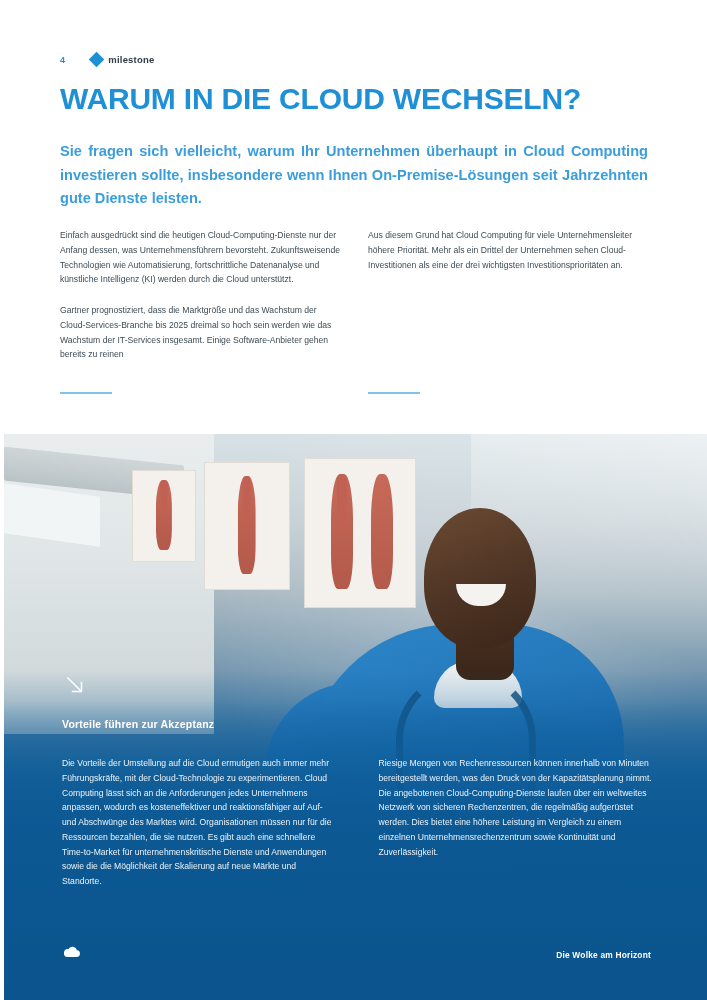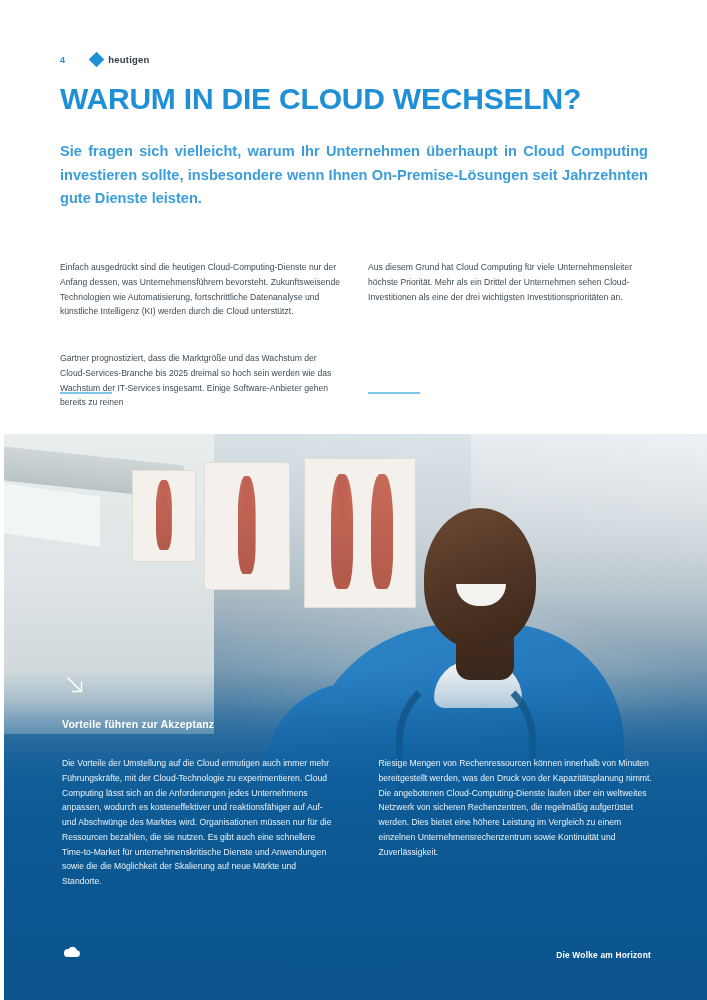--- a/index.html
+++ b/index.html
@@ -45,21 +45,21 @@
   }
 
   
   .cols {
     position:absolute; top:228px; left:60px; width:588px;
     display:flex; gap:28px;
   }
   .col { width:280px; }
   .col p {
     font-size:8.6px; line-height:1.72; color:#3d4b55;
-    margin-bottom:16px; text-align:left;margin-top:32px;
+    margin-bottom:16px; text-align:left;
   }
 
   
   .rule {
     position:absolute; height:1.5px; background:#7fc4ec; width:52px;
   }
   .rule-left  { top:392px; left:60px; }
   .rule-right { top:392px; left:368px; }
 
   
@@ -198,35 +198,35 @@
 </style>
 </head>
 <body>
 
 <div class="page">
 
   <div class="header">
     <span class="page-num">4</span>
     <span class="logo">
       <span class="logo-mark"></span>
-      <span class="logo-text">heutigen</span>
+      <span class="logo-text">milestone</span>
     </span>
   </div>
 
   <h1 class="title">WARUM IN DIE CLOUD WECHSELN?</h1>
 
   <p class="lead">Sie fragen sich vielleicht, warum Ihr Unternehmen überhaupt in Cloud Computing investieren sollte, insbesondere wenn Ihnen On-Premise-Lösungen seit Jahrzehnten gute Dienste leisten.</p>
 
   <div class="cols">
     <div class="col">
       <p>Einfach ausgedrückt sind die heutigen Cloud-Computing-Dienste nur der Anfang dessen, was Unternehmensführern bevorsteht. Zukunftsweisende Technologien wie Automatisierung, fortschrittliche Datenanalyse und künstliche Intelligenz (KI) werden durch die Cloud unterstützt.</p>
       <p>Gartner prognostiziert, dass die Marktgröße und das Wachstum der Cloud-Services-Branche bis 2025 dreimal so hoch sein werden wie das Wachstum der IT-Services insgesamt. Einige Software-Anbieter gehen bereits zu reinen</p>
     </div>
     <div class="col">
-      <p>Aus diesem Grund hat Cloud Computing für viele Unternehmensleiter höchste Priorität. Mehr als ein Drittel der Unternehmen sehen Cloud-Investitionen als eine der drei wichtigsten Investitionsprioritäten an.</p>
+      <p>Aus diesem Grund hat Cloud Computing für viele Unternehmensleiter höhere Priorität. Mehr als ein Drittel der Unternehmen sehen Cloud-Investitionen als eine der drei wichtigsten Investitionsprioritäten an.</p>
     </div>
   </div>
   <div class="rule rule-left"></div>
   <div class="rule rule-right"></div>
 
   <div class="photo">
     <div class="photo-bg"></div>
     <div class="wall-left"></div>
     <div class="ceiling-bar"></div>
     <div class="ceiling-bar2"></div>

